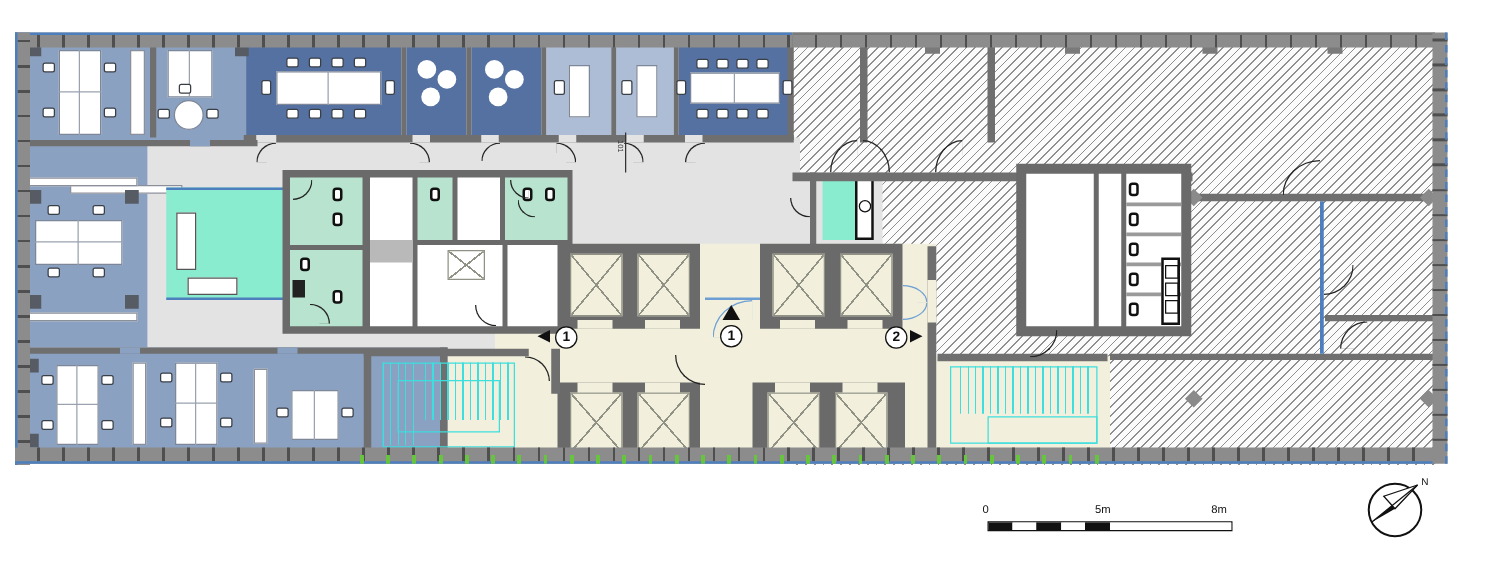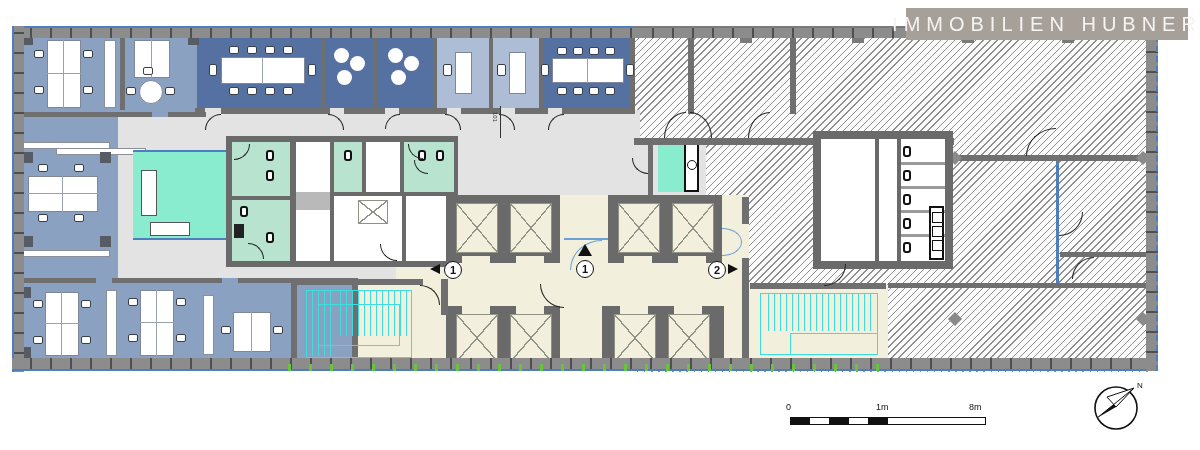--- a/index.html
+++ b/index.html
@@ -335,27 +335,24 @@
   <div class="abs" style="left:500px;top:106px;width:1px;height:32px;background:#333"></div>
   <div class="vtext" style="left:492px;top:112px">101</div>
 
   <div class="fac-h" style="left:12px;top:26px;width:622px;height:12px;border-top:2px solid #4d7fbe;box-sizing:border-box"></div>
   <div class="fac-h" style="left:634px;top:26px;width:514px;height:12px;border-top:2px solid #7a7a7a;box-sizing:border-box"></div>
   <div class="fac-v" style="left:12px;top:26px;width:12px;height:346px;border-left:2px solid #4d7fbe;box-sizing:border-box"></div>
   <div class="fac-h" style="left:12px;top:358px;width:1136px;height:13px;border-bottom:2px solid #4d7fbe;box-sizing:border-box"></div>
   <div class="abs" style="left:288px;top:364px;width:598px;height:7px;background:repeating-linear-gradient(90deg,#67c43e 0,#67c43e 3px,rgba(0,0,0,0) 3px,rgba(0,0,0,0) 21px)"></div>
   <div class="fac-v" style="left:1146px;top:26px;width:12px;height:345px;border-right:2px dashed #4d7fbe;box-sizing:border-box"></div>
 
-  <div id="logo">
-    <span>IMMOBILIEN HUBNER</span>
-  </div>
 
   <div id="scalebar">
     <span class="slabel" style="left:0">0</span>
-    <span class="slabel" style="left:90px">1m</span>
+    <span class="slabel" style="left:90px">5m</span>
     <span class="slabel" style="left:183px">8m</span>
     <div class="bar">
       <div style="width:19px;background:#111"></div>
         <div style="width:19px;background:#fff"></div>
       <div style="width:20px;background:#111"></div>
         <div style="width:19px;background:#fff"></div>
       <div style="width:20px;background:#111"></div>
         <div style="width:97px;background:#fff"></div>
     </div>
   </div>

